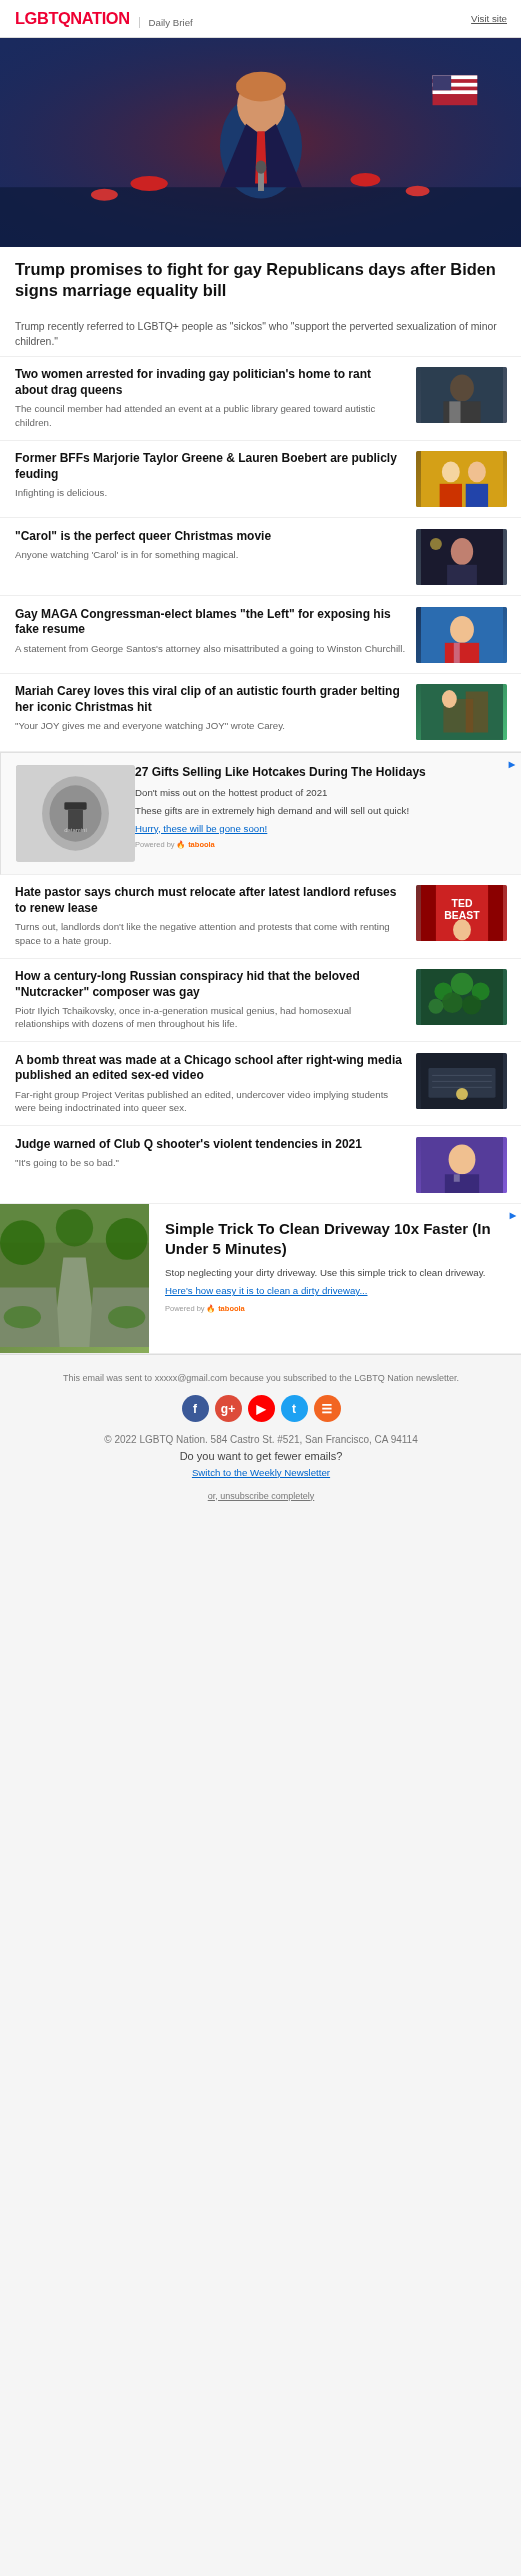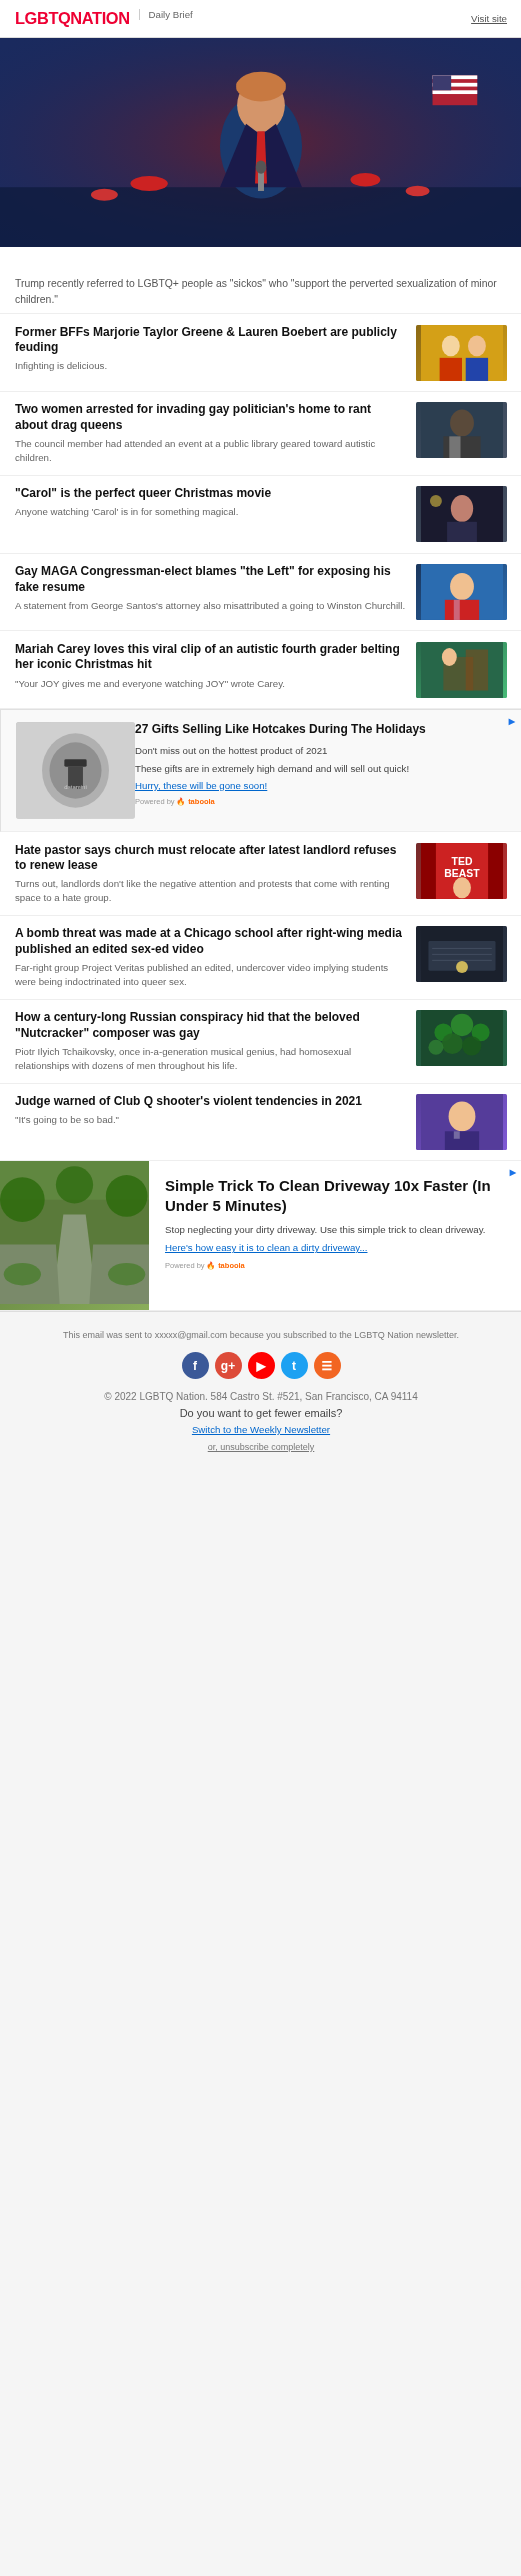--- a/index.html
+++ b/index.html
@@ -15,21 +15,21 @@
     .header {
       background: #fff;
       border-bottom: 0.7px solid #ddd;
       padding: 9px 15px;
       display: flex;
       align-items: center;
       justify-content: space-between;
     }
     .header-left {
       display: flex;
-      align-items: flex-start;
+      align-items: flex-end;
       gap: 9px;
     }
     .logo-text {
       font-size: 16.4px;
       font-weight: 900;
       letter-spacing: -0.4px;
       color: #000;
     }
     .logo-text span { color: #e03; }
     .daily-brief {
@@ -270,21 +270,21 @@
       font-size: 11px;
       color: #444;
       margin-bottom: 3px;
     }
     .footer-switch a {
       color: #0066cc;
       text-decoration: underline;
       font-size: 9.7px;
     }
     .footer-unsub {
-      margin-top: 6px;
+      margin-top: 12px;
       font-size: 9px;
       color: #777;
     }
     .footer-unsub a {
       color: #777;
       text-decoration: underline;
     }
 
     
     .person-svg {
@@ -343,53 +343,54 @@
 
       <rect x="580" y="50" width="60" height="40" fill="#b22234"></rect>
       <rect x="580" y="50" width="60" height="5" fill="#fff"></rect>
       <rect x="580" y="60" width="60" height="5" fill="#fff"></rect>
       <rect x="580" y="70" width="60" height="5" fill="#fff"></rect>
       <rect x="580" y="50" width="25" height="20" fill="#3c3b6e"></rect>
     </svg>
   </div>
 
   <div class="hero-text-block">
+    <div class="hero-title">Trump promises to fight for gay Republicans days after Biden signs marriage equality bill</div>
     <div class="hero-desc">Trump recently referred to LGBTQ+ people as "sickos" who "support the perverted sexualization of minor children."</div>
+  </div>
+
+  <div class="article-row">
+    <div class="article-text">
+      <div class="article-title">Two women arrested for invading gay politician's home to rant about drag queens</div>
+      <div class="article-desc">The council member had attended an event at a public library geared toward autistic children.</div>
+    </div>
+    <div class="article-thumb">
+      <div class="thumb-placeholder thumb-1">
+        <svg width="82" height="56" viewBox="0 0 110 75">
+          <rect width="110" height="75" fill="#2c3e50"></rect>
+          <ellipse cx="55" cy="28" rx="16" ry="18" fill="#5a4a3a"></ellipse>
+          <rect x="30" y="46" width="50" height="30" fill="#3a3a3a"></rect>
+          <rect x="38" y="46" width="15" height="30" fill="#fff" opacity="0.3"></rect>
+        </svg>
+      </div>
+    </div>
   </div>
 
   <div class="article-row">
     <div class="article-text">
       <div class="article-title">Former BFFs Marjorie Taylor Greene &amp; Lauren Boebert are publicly feuding</div>
       <div class="article-desc">Infighting is delicious.</div>
     </div>
     <div class="article-thumb">
       <div class="thumb-placeholder thumb-2">
         <svg width="82" height="56" viewBox="0 0 110 75">
           <rect width="110" height="75" fill="#d4a017"></rect>
           <ellipse cx="40" cy="28" rx="12" ry="14" fill="#f5d5a0"></ellipse>
           <rect x="25" y="44" width="30" height="31" fill="#cc3300"></rect>
           <ellipse cx="75" cy="28" rx="12" ry="14" fill="#f0c090"></ellipse>
           <rect x="60" y="44" width="30" height="31" fill="#2244aa"></rect>
-        </svg>
-      </div>
-    </div>
-  </div>
-
-  <div class="article-row">
-    <div class="article-text">
-      <div class="article-title">Two women arrested for invading gay politician's home to rant about drag queens</div>
-      <div class="article-desc">The council member had attended an event at a public library geared toward autistic children.</div>
-    </div>
-    <div class="article-thumb">
-      <div class="thumb-placeholder thumb-1">
-        <svg width="82" height="56" viewBox="0 0 110 75">
-          <rect width="110" height="75" fill="#2c3e50"></rect>
-          <ellipse cx="55" cy="28" rx="16" ry="18" fill="#5a4a3a"></ellipse>
-          <rect x="30" y="46" width="50" height="30" fill="#3a3a3a"></rect>
-          <rect x="38" y="46" width="15" height="30" fill="#fff" opacity="0.3"></rect>
         </svg>
       </div>
     </div>
   </div>
 
   <div class="article-row">
     <div class="article-text">
       <div class="article-title">"Carol" is the perfect queer Christmas movie</div>
       <div class="article-desc">Anyone watching 'Carol' is in for something magical.</div>
     </div>
@@ -475,59 +476,59 @@
           <text x="55" y="30" text-anchor="middle" fill="#fff" font-size="14" font-weight="bold">TED</text>
           <text x="55" y="46" text-anchor="middle" fill="#fff" font-size="14" font-weight="bold">BEAST</text>
           <ellipse cx="55" cy="60" rx="12" ry="14" fill="#f0c090"></ellipse>
         </svg>
       </div>
     </div>
   </div>
 
   <div class="article-row">
     <div class="article-text">
-      <div class="article-title">A bomb threat was made at a Chicago school after right-wing media published an edited sex-ed video</div>
-      <div class="article-desc">Far-right group Project Veritas published an edited, undercover video implying students were being indoctrinated into queer sex.</div>
-    </div>
-    <div class="article-thumb">
-      <div class="thumb-placeholder thumb-7">
-        <svg width="82" height="56" viewBox="0 0 110 75">
-          <rect width="110" height="75" fill="#1a202c"></rect>
-          <rect x="10" y="20" width="90" height="40" fill="#2d3748" rx="2"></rect>
-          <line x1="15" y1="30" x2="95" y2="30" stroke="#4a5568" stroke-width="1"></line>
-          <line x1="15" y1="38" x2="95" y2="38" stroke="#4a5568" stroke-width="1"></line>
-          <line x1="15" y1="46" x2="95" y2="46" stroke="#4a5568" stroke-width="1"></line>
-          <circle cx="55" cy="55" r="8" fill="#f6d860" opacity="0.8"></circle>
-        </svg>
-      </div>
-    </div>
-  </div>
-
-  <div class="article-row">
-    <div class="article-text">
       <div class="article-title">How a century-long Russian conspiracy hid that the beloved "Nutcracker" composer was gay</div>
       <div class="article-desc">Piotr Ilyich Tchaikovsky, once in-a-generation musical genius, had homosexual relationships with dozens of men throughout his life.</div>
     </div>
     <div class="article-thumb">
       <div class="thumb-placeholder thumb-8">
         <svg width="82" height="56" viewBox="0 0 110 75">
           <rect width="110" height="75" fill="#1a4a2e"></rect>
           <circle cx="30" cy="30" r="12" fill="#228b22" opacity="0.8"></circle>
           <circle cx="55" cy="20" r="15" fill="#2d8b2d" opacity="0.9"></circle>
           <circle cx="80" cy="30" r="12" fill="#228b22" opacity="0.8"></circle>
           <circle cx="42" cy="45" r="14" fill="#226622" opacity="0.9"></circle>
           <circle cx="68" cy="48" r="13" fill="#1a5a1a" opacity="0.8"></circle>
           <circle cx="20" cy="50" r="10" fill="#338833" opacity="0.7"></circle>
         </svg>
       </div>
     </div>
   </div>
 
   <div class="article-row">
     <div class="article-text">
+      <div class="article-title">A bomb threat was made at a Chicago school after right-wing media published an edited sex-ed video</div>
+      <div class="article-desc">Far-right group Project Veritas published an edited, undercover video implying students were being indoctrinated into queer sex.</div>
+    </div>
+    <div class="article-thumb">
+      <div class="thumb-placeholder thumb-7">
+        <svg width="82" height="56" viewBox="0 0 110 75">
+          <rect width="110" height="75" fill="#1a202c"></rect>
+          <rect x="10" y="20" width="90" height="40" fill="#2d3748" rx="2"></rect>
+          <line x1="15" y1="30" x2="95" y2="30" stroke="#4a5568" stroke-width="1"></line>
+          <line x1="15" y1="38" x2="95" y2="38" stroke="#4a5568" stroke-width="1"></line>
+          <line x1="15" y1="46" x2="95" y2="46" stroke="#4a5568" stroke-width="1"></line>
+          <circle cx="55" cy="55" r="8" fill="#f6d860" opacity="0.8"></circle>
+        </svg>
+      </div>
+    </div>
+  </div>
+
+  <div class="article-row">
+    <div class="article-text">
       <div class="article-title">Judge warned of Club Q shooter's violent tendencies in 2021</div>
       <div class="article-desc">"It's going to be so bad."</div>
     </div>
     <div class="article-thumb">
       <div class="thumb-placeholder thumb-9">
         <svg width="82" height="56" viewBox="0 0 110 75">
           <rect width="110" height="75" fill="#553c9a"></rect>
           <ellipse cx="55" cy="30" rx="18" ry="20" fill="#f0c090"></ellipse>
           <rect x="32" y="50" width="46" height="25" fill="#3a2a7a"></rect>
           <rect x="44" y="50" width="8" height="10" fill="#ffffff" opacity="0.3"></rect>

